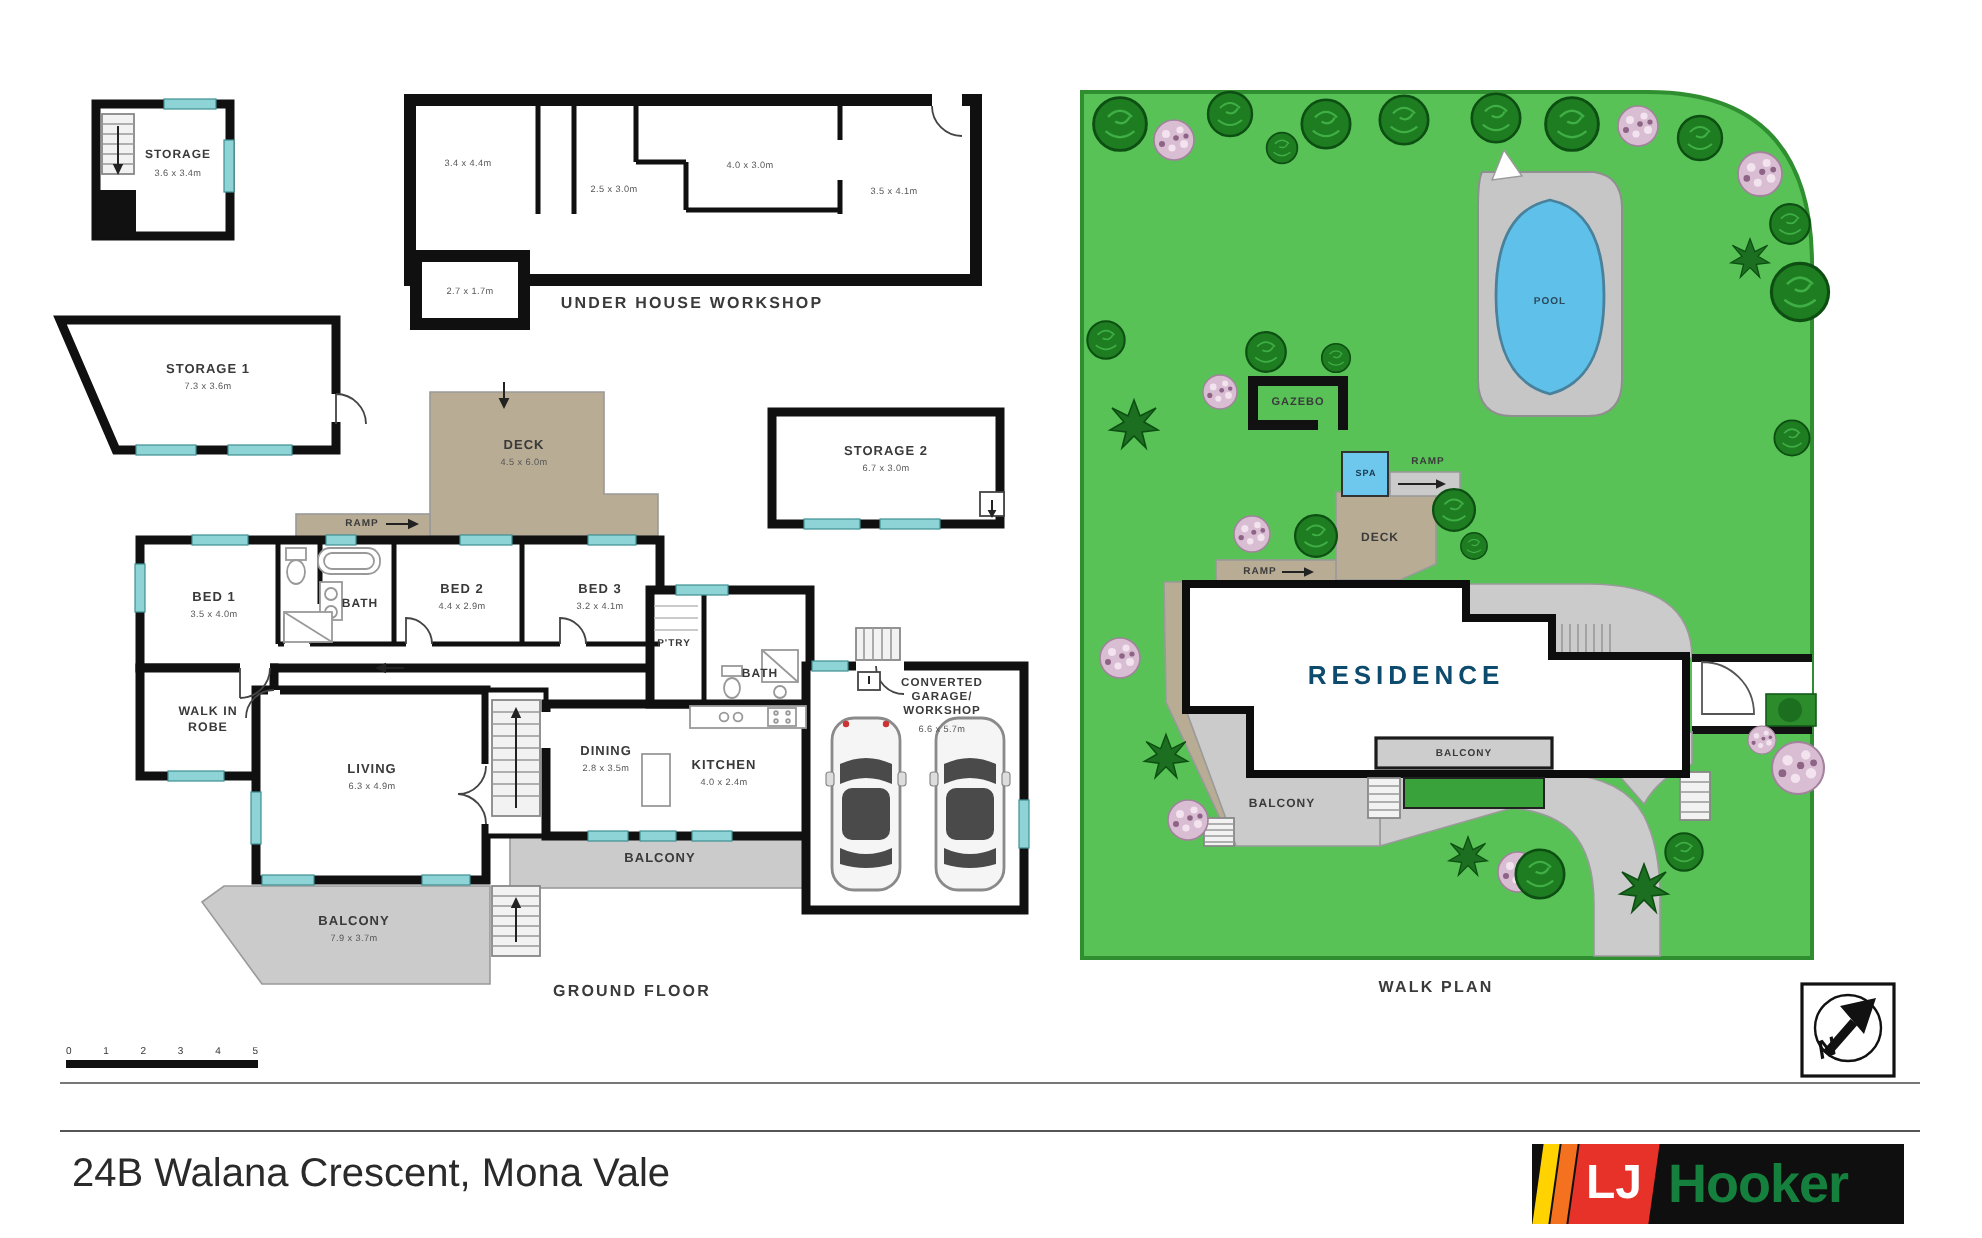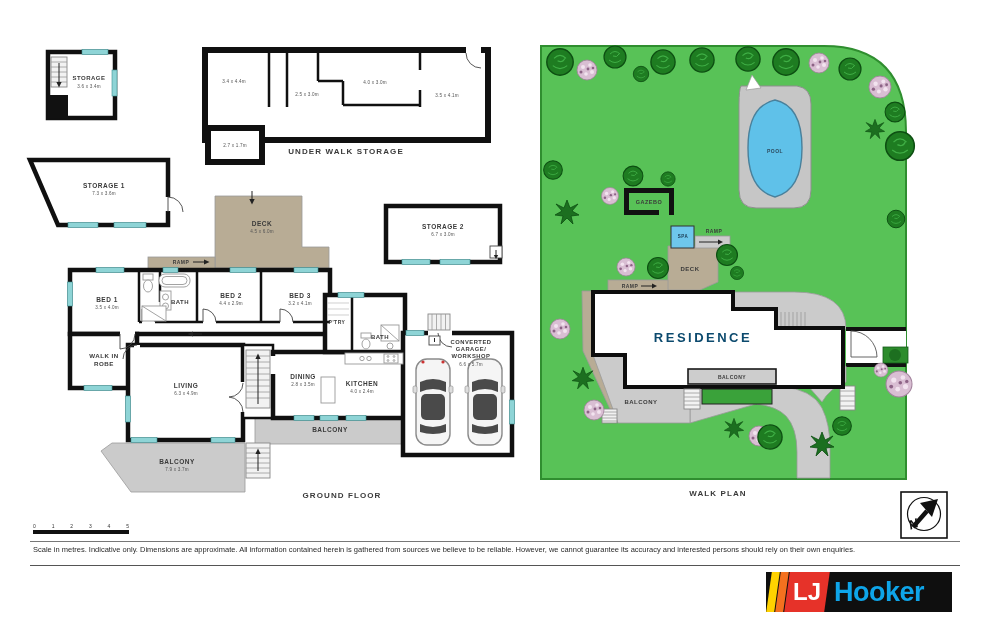--- a/index.html
+++ b/index.html
@@ -19,21 +19,21 @@
   .address{position:absolute;left:36px;top:576px;font-size:20px;color:#2a2a2a;}
   .scalebar{position:absolute;left:33px;top:523px;width:96px;}
   .scalebar .ticks{display:flex;justify-content:space-between;font-size:5px;color:#333;}
   .scalebar .bar{width:96px;height:4px;background:#111;margin-top:1px;}
   .logo{position:absolute;left:766px;top:572px;width:186px;height:40px;background:#0f0f0f;overflow:hidden;}
   .stripe{position:absolute;top:0;height:40px;width:8px;transform:skewX(-8deg);}
   .s-y{left:3px;background:#ffd200;} .s-o{left:12px;background:#f4711f;}
   .lj-box{position:absolute;left:21px;top:0;width:40px;height:40px;background:#e63229;transform:skewX(-8deg);
           display:flex;align-items:center;justify-content:center;}
   .lj-box span{transform:skewX(8deg);font-size:24px;font-weight:700;color:#fff;}
-  .hooker{position:absolute;left:68px;top:5px;font-size:27px;font-weight:700;color:#0ea5e9;letter-spacing:-.5px;}
+  .hooker{position:absolute;left:68px;top:5px;font-size:27px;font-weight:700;color:#15803d;letter-spacing:-.5px;}
   
   .tan{fill:#b8ac95;stroke:#9a9a9a;stroke-width:.8;}
   .grey{fill:#cbcbcb;stroke:#9a9a9a;stroke-width:.8;}
   .room{fill:#fff;stroke:#101010;stroke-width:4.5;}
   .thick{stroke-width:6;} .thin{stroke-width:2.5;}
   .iw{stroke:#101010;stroke-width:2.5;fill:none;}
   .win{fill:#8ed4d6;stroke:#3e8f92;stroke-width:.6;}
   .arc{fill:none;stroke:#444;stroke-width:.9;}
   .fx{fill:#fff;stroke:#999;stroke-width:.9;}
   .tread{stroke:#999;stroke-width:.8;fill:none;}
@@ -312,21 +312,21 @@
   </div>
   <div class="lbl" style="left:443px;top:230px">
     <div class="rn">STORAGE 2</div>
     <div class="rd">6.7 x 3.0m</div>
   </div>
   <div class="lbl rd" style="left:234px;top:81px">3.4 x 4.4m</div>
   <div class="lbl rd" style="left:307px;top:94px">2.5 x 3.0m</div>
   <div class="lbl rd" style="left:375px;top:82px">4.0 x 3.0m</div>
   <div class="lbl rd" style="left:447px;top:95px">3.5 x 4.1m</div>
   <div class="lbl rd" style="left:235px;top:145px">2.7 x 1.7m</div>
-  <div class="lbl sec" style="left:346px;top:152px">UNDER WALK STORAGE</div>
+  <div class="lbl sec" style="left:346px;top:152px">UNDER HOUSE WORKSHOP</div>
 
   <div class="lbl" style="left:262px;top:227px">
     <div class="rn">DECK</div>
     <div class="rd">4.5 x 6.0m</div>
   </div>
   <div class="lbl rn t5" style="left:181px;top:262px">RAMP</div>
 
   <div class="lbl" style="left:107px;top:303px">
     <div class="rn">BED 1</div>
         <div class="rd">3.5 x 4.0m</div>
@@ -357,21 +357,21 @@
   </div>
   <div class="lbl" style="left:471px;top:353px">
     <div class="rn wrap" style="width:42px;font-size:5.8px">CONVERTED GARAGE/ WORKSHOP</div>
     <div class="rd">6.6 x 5.7m</div>
   </div>
   <div class="lbl rn" style="left:330px;top:430px">BALCONY</div>
   <div class="lbl" style="left:177px;top:465px">
     <div class="rn">BALCONY</div>
         <div class="rd">7.9 x 3.7m</div>
   </div>
-  <div class="lbl sec" style="left:342px;top:496px">GROUND FLOOR</div>
+  <div class="lbl sec" style="left:316px;top:496px">GROUND FLOOR</div>
 
   <div class="lbl rn t5" style="left:775px;top:151px;color:#2c4a5e">POOL</div>
   <div class="lbl rn t55" style="left:649px;top:202px">GAZEBO</div>
   <div class="lbl rn t45" style="left:683px;top:237px;color:#17364d">SPA</div>
   <div class="lbl rn t5" style="left:714px;top:231px">RAMP</div>
   <div class="lbl rn t5" style="left:630px;top:286px">RAMP</div>
   <div class="lbl rn t6" style="left:690px;top:270px">DECK</div>
   <div class="lbl big" style="left:703px;top:338px">RESIDENCE</div>
   <div class="lbl rn t5" style="left:732px;top:377px">BALCONY</div>
   <div class="lbl rn t6" style="left:641px;top:403px">BALCONY</div>
@@ -384,23 +384,23 @@
     <span>1</span>
     <span>2</span>
     <span>3</span>
     <span>4</span>
     <span>5</span>
   </div>
   <div class="bar"></div>
 </div>
 
 <div class="rule" style="top:541px"></div>
-<div class="disclaimer">Scale in metres. Indicative only. Dimensions are approximate. All information contained herein is gathered from sources we believe to be reliable. However, we cannot guarantee its accuracy and interested persons should rely on their own enquiries.</div>
 <div class="rule" style="top:565px;background:#555"></div>
 
+<div class="address">24B Walana Crescent, Mona Vale</div>
 
 <div class="logo">
   <div class="stripe s-y"></div>
   <div class="stripe s-o"></div>
   <div class="lj-box">
     <span>LJ</span>
   </div>
   <div class="hooker">Hooker</div>
 </div>
 

